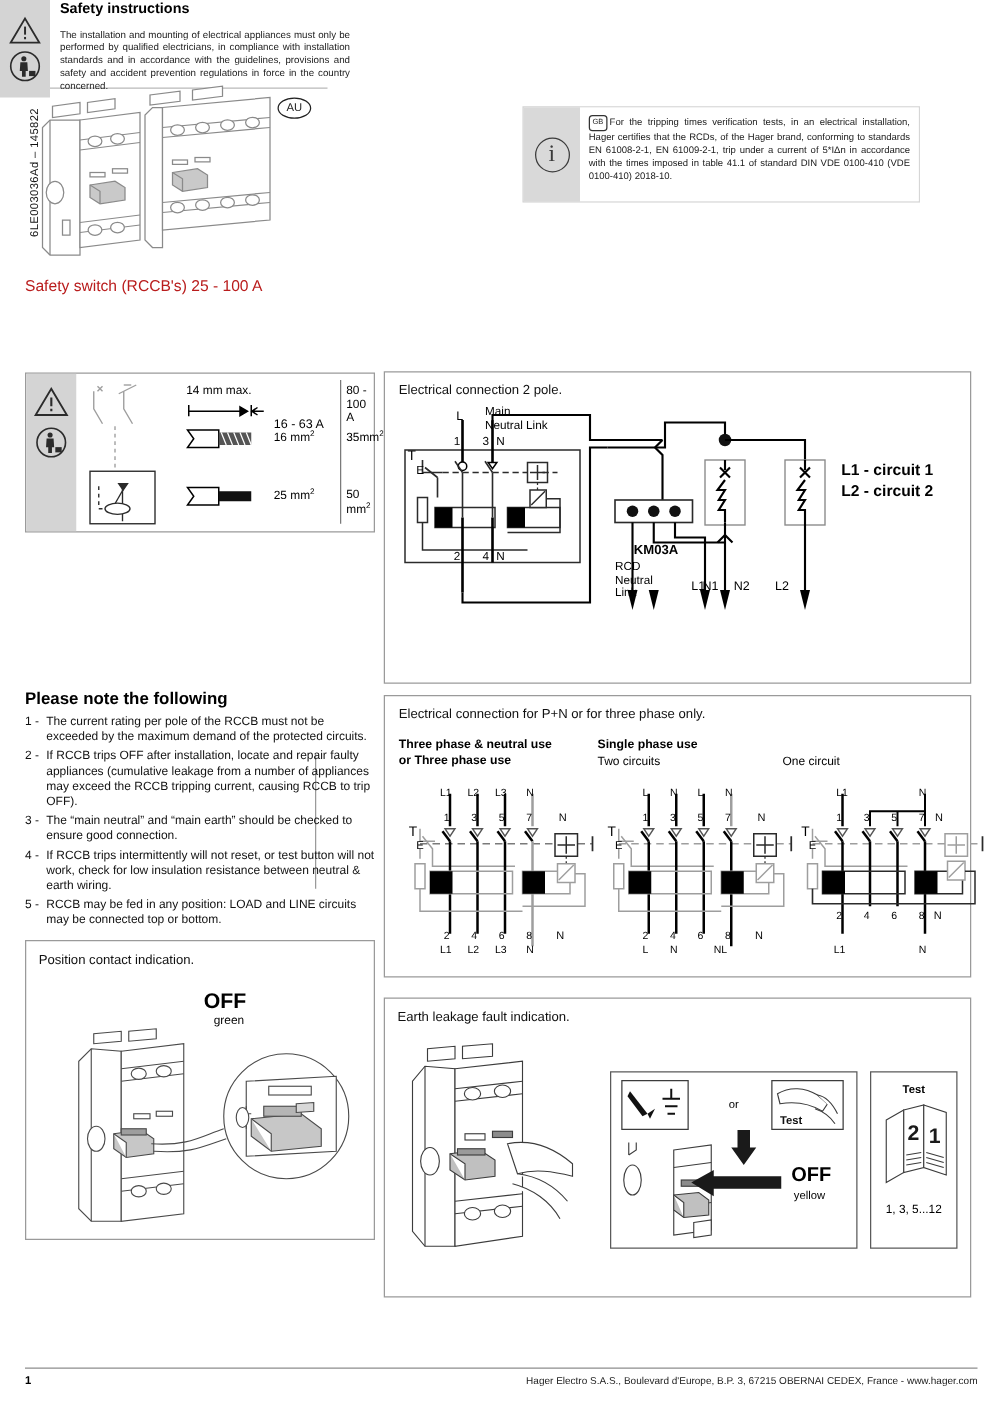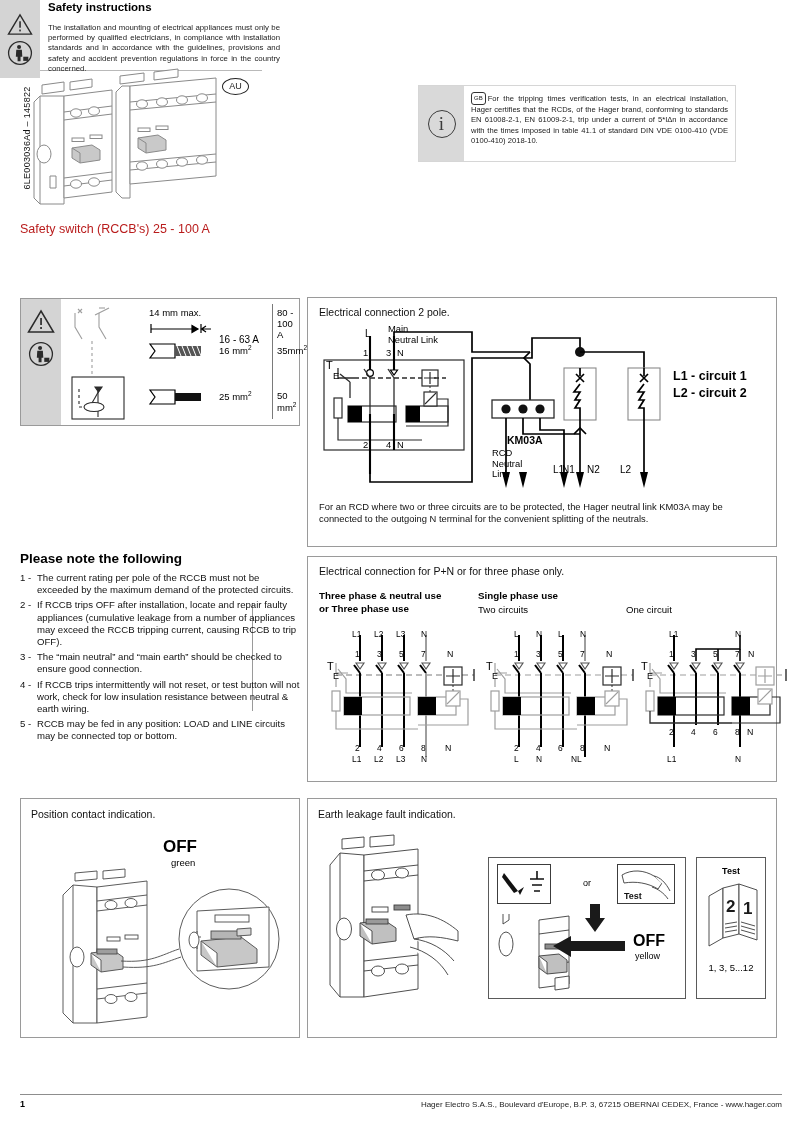--- a/index.html
+++ b/index.html
@@ -107,21 +107,21 @@
   #diag2p .panel-title { left: 11px; top: 8px; }
   #diag2p .footnote {
     position: absolute; left: 11px; top: 203px; width: 448px;
     font-size: 9.4px; line-height: 12px; color: #111;
   }
   #diagphase { left: 307px; top: 556px; width: 470px; height: 226px; }
   #diagphase .panel-title { left: 11px; top: 8px; }
   .sub-h { position: absolute; font-size: 9.8px; font-weight: bold; line-height: 13px; }
   .sub-n { position: absolute; font-size: 9.6px; line-height: 13px; }
 
-  #posbox { left: 20px; top: 798px; width: 280px; height: 240px; }
+  #posbox { left: 20px; top: 752px; width: 280px; height: 240px; }
   #posbox .panel-title { left: 10px; top: 9px; }
   #leakbox { left: 307px; top: 798px; width: 470px; height: 240px; }
   #leakbox .panel-title { left: 10px; top: 9px; }
 
   .off-big { position: absolute; font-size: 17px; font-weight: bold; }
   .off-small { position: absolute; font-size: 9.5px; }
 
   
   .footer-rule { position: absolute; left: 20px; top: 1094px; width: 762px; height: 1px; background: #8d8d8d; }
   .footer-page { position: absolute; left: 20px; top: 1099px; font-size: 9px; font-weight: bold; }
@@ -426,21 +426,20 @@
     <div style="position:absolute;left:245px;top:166px;font-size:10px;">L1</div>
     <div style="position:absolute;left:254px;top:166px;font-size:10px;">N1</div>
     <div style="position:absolute;left:279px;top:166px;font-size:10px;">N2</div>
     <div style="position:absolute;left:312px;top:166px;font-size:10px;">L2</div>
 
     <div style="position:absolute;left:365px;top:70px;font-size:12.5px;font-weight:bold;line-height:17px;">
       <div>L1 - circuit 1</div>
       <div>L2 - circuit 2</div>
     </div>
 
-    <div class="footnote">For an RCD where two or three circuits are to be protected, the Hager neutral link KM03A may be connected to the outgoing N terminal for the convenient splitting of the neutrals.</div>
   </div>
 
   <div class="panel" id="diagphase">
     <div class="panel-title">Electrical connection for P+N or for three phase only.</div>
 
     <div class="sub-h" style="left:11px;top:32px;">
       <div>Three phase &amp; neutral use</div>
       <div>or Three phase use</div>
     </div>
     <div class="sub-h" style="left:170px;top:32px;">Single phase use</div>

